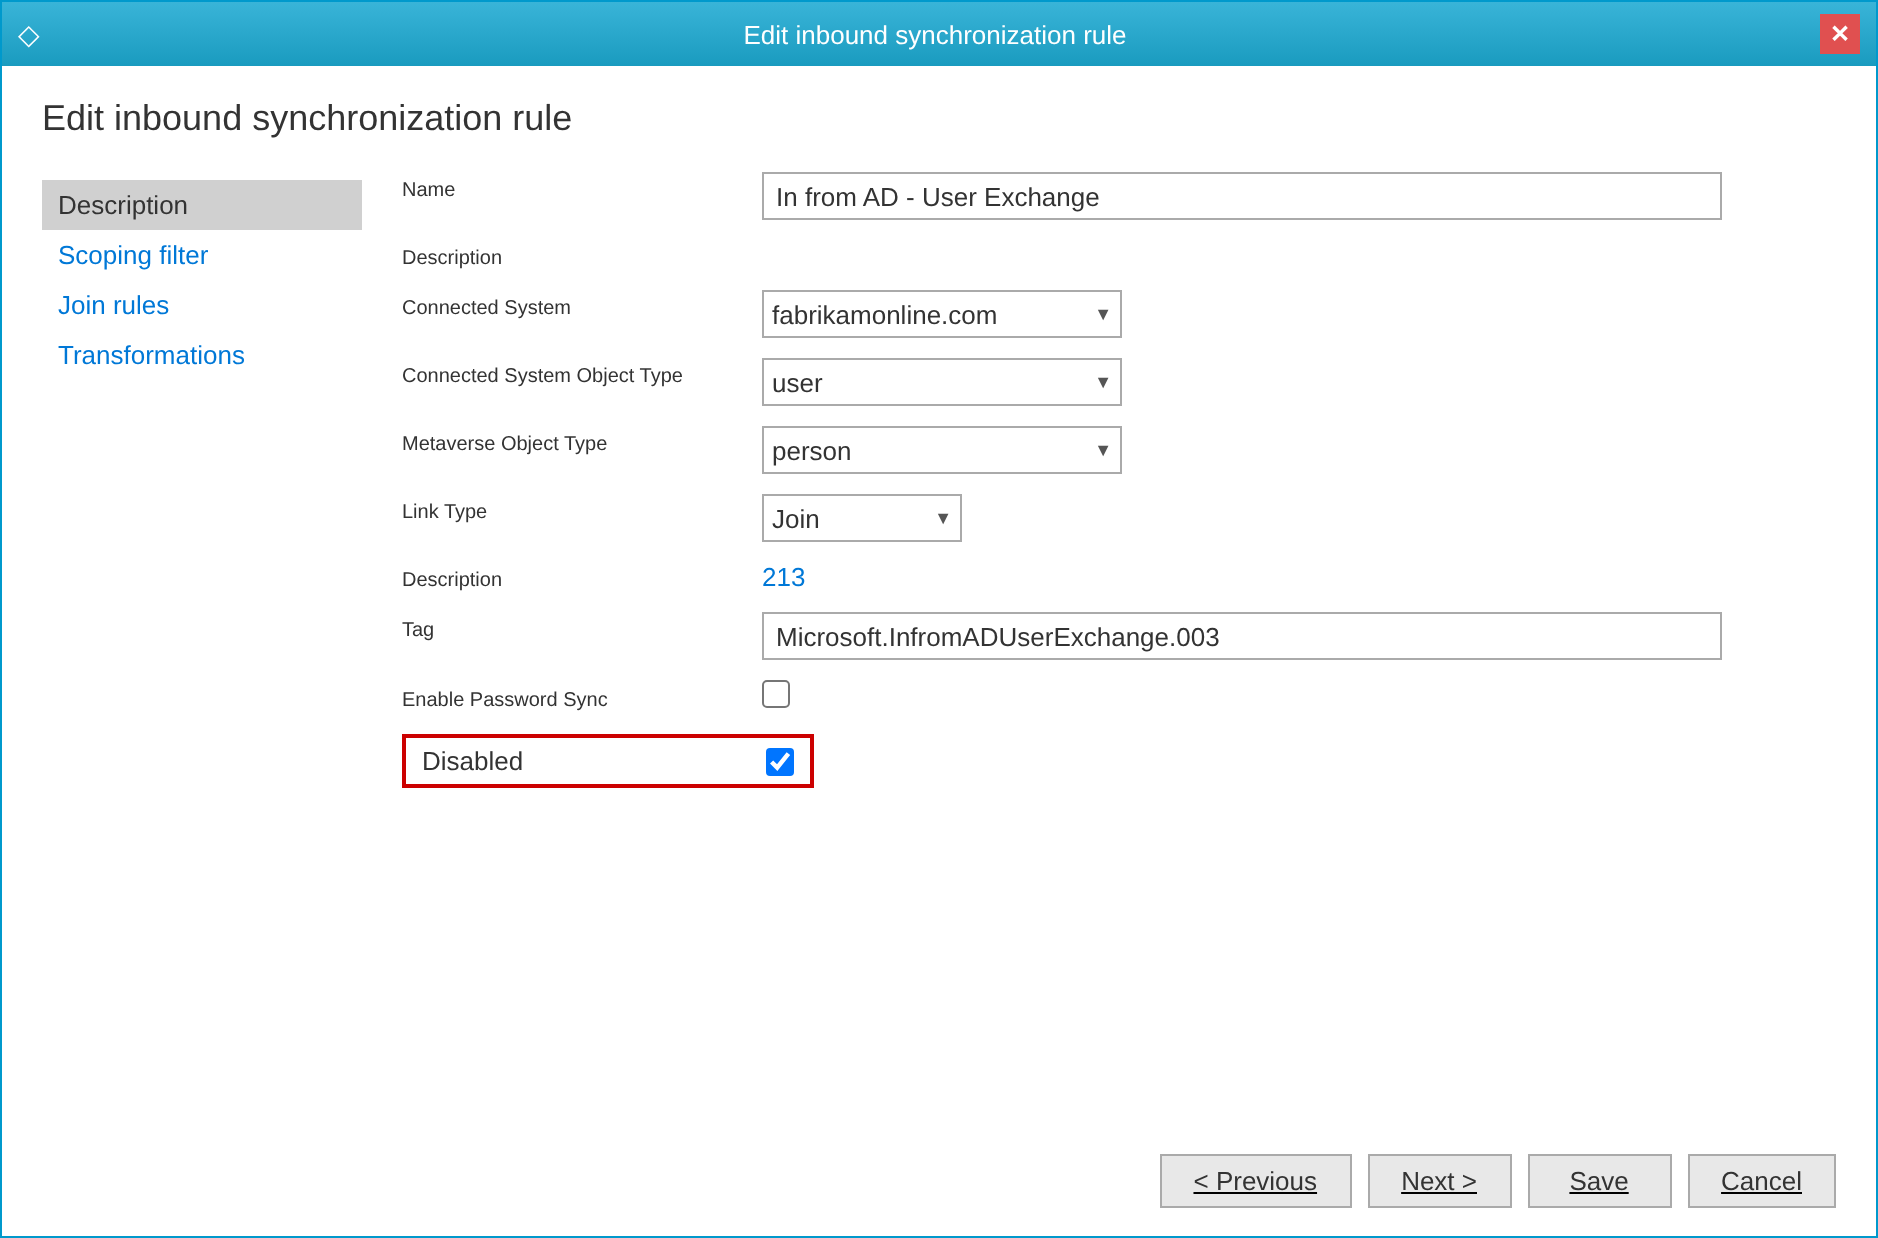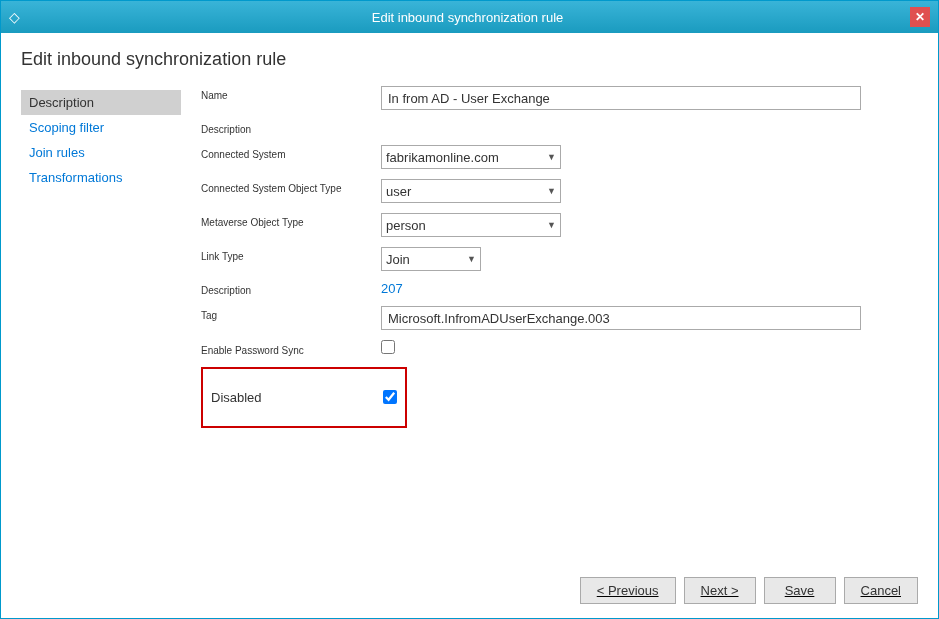--- a/index.html
+++ b/index.html
@@ -195,24 +195,24 @@
     }
 
     .form-checkbox-row {
       display: flex;
       align-items: center;
       margin-bottom: 10px;
     }
 
     .disabled-row {
       display: flex;
-      align-items: flex-start;
+      align-items: flex-end;
       margin-bottom: 10px;
       border: 2px solid #cc0000;
-      padding: 21px 8px;
+      padding: 4px 8px;
       width: fit-content;
     }
 
     .disabled-label {
       width: 172px;
       color: #333;
       font-size: 13px;
     }
 
     .footer {
@@ -318,21 +318,21 @@
               <select class="form-select" style="width:100px;">
                 <option>Join</option>
               </select>
             </div>
           </div>
         </div>
 
         <div class="form-row">
           <div class="form-label">Description</div>
           <div class="form-value">
-            <span class="form-number">207</span>
+            <span class="form-number">213</span>
           </div>
         </div>
 
         <div class="form-row">
           <div class="form-label">Tag</div>
           <div class="form-value">
             <input type="text" class="form-input" value="Microsoft.InfromADUserExchange.003" style="">
           </div>
         </div>
 

